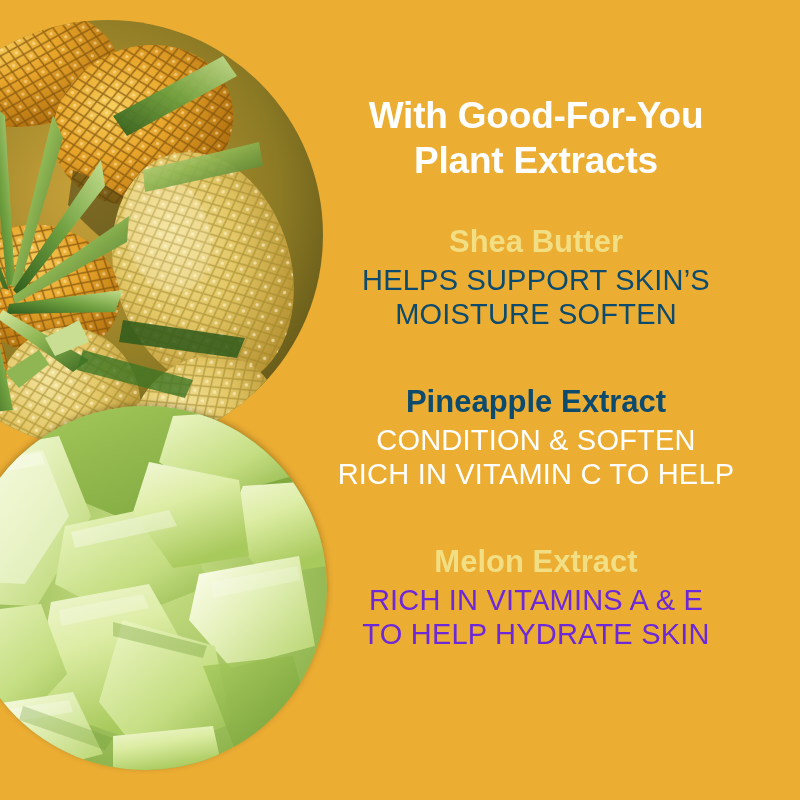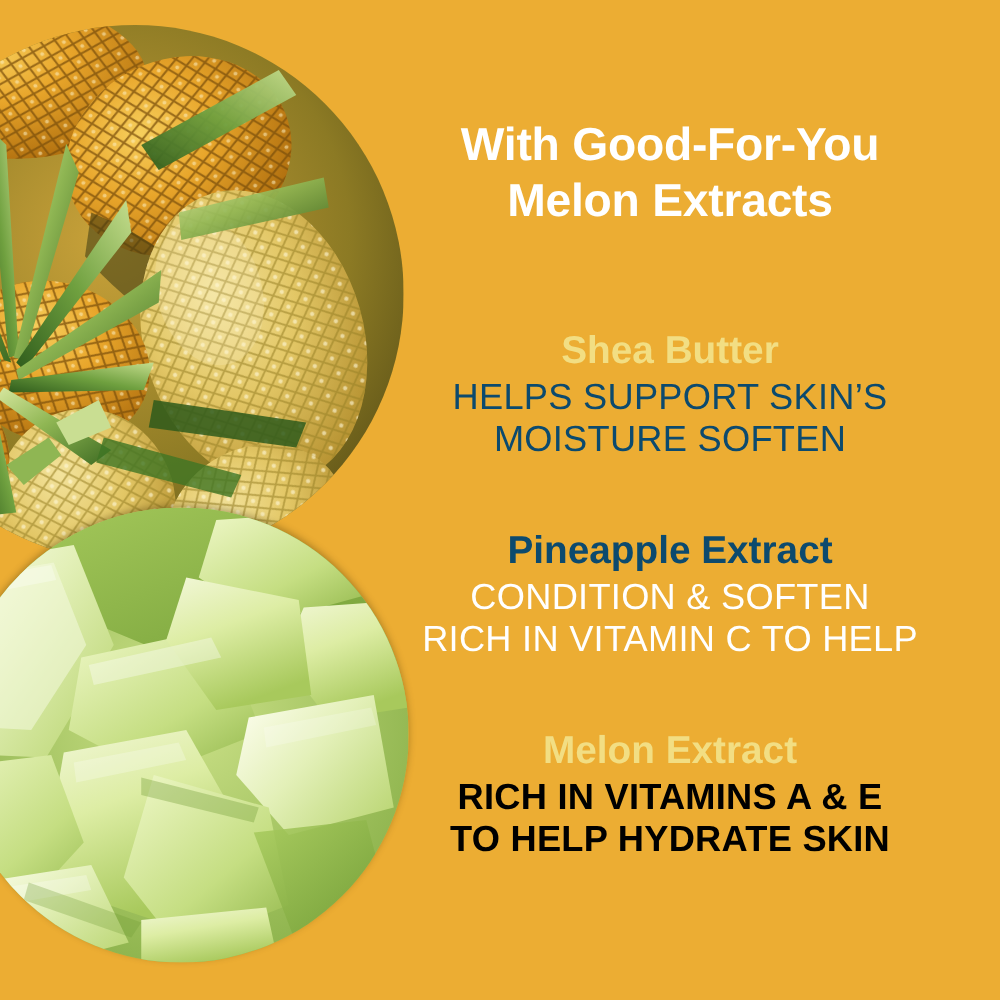--- a/index.html
+++ b/index.html
@@ -76,21 +76,20 @@
     line-height: 1.22;
     letter-spacing: -0.2px;
     color: #ffffff;
   }
   #headline .hl-line { display: block; }
 
   .extract-block {
     position: absolute;
     left: 0;
     right: 8px;
-    margin-top: 38px;
   }
   #block-shea      { top: 224px; }
   #block-pineapple { top: 384px; }
   #block-melon     { top: 544px; }
 
   .extract-title {
     font-size: 31px;
     font-weight: bold;
     line-height: 1.18;
     color: #F2DE83;
@@ -269,41 +268,41 @@
       <path d="M26 306 L106 294 L110 306 L28 320 Z" fill="#FFFFFF" opacity="0.28"></path>
       <path d="M150 216 L244 240 L240 252 L150 230 Z" fill="#6F9C34" opacity="0.35"></path>
       <path d="M60 300 L150 332 L142 344 L56 314 Z" fill="#6F9C34" opacity="0.3"></path>
     </svg>
   </div>
 
   <div id="text-column">
 
     <h1 id="headline" style="color: rgb(255, 255, 255);">
       <span class="hl-line">With Good-For-You</span>
-      <span class="hl-line">Melon Extracts</span>
+      <span class="hl-line">Plant Extracts</span>
     </h1>
 
     <div class="extract-block" id="block-shea">
       <div class="extract-title" style="color: rgb(242, 222, 131);">Shea Butter</div>
       <div class="extract-desc" style="color: #0c4a6e;">
         <span class="d-line">HELPS SUPPORT SKIN’S</span>
         <span class="d-line">MOISTURE SOFTEN</span>
       </div>
     </div>
 
     <div class="extract-block" id="block-pineapple">
       <div class="extract-title" style="color: #0c4a6e;">Pineapple Extract</div>
       <div class="extract-desc" style="color: rgb(255, 255, 255);">
         <span class="d-line">CONDITION &amp; SOFTEN</span>
         <span class="d-line">RICH IN VITAMIN C TO HELP</span>
       </div>
     </div>
 
     <div class="extract-block" id="block-melon">
       <div class="extract-title" style="color: rgb(242, 222, 131);">Melon Extract</div>
-      <div class="extract-desc" style="color: #000000; font-weight: bold;">
+      <div class="extract-desc" style="color: #6d28d9;">
         <span class="d-line">RICH IN VITAMINS A &amp; E</span>
         <span class="d-line">TO HELP HYDRATE SKIN</span>
       </div>
     </div>
 
   </div>
 </div>
 
 </body></html>

